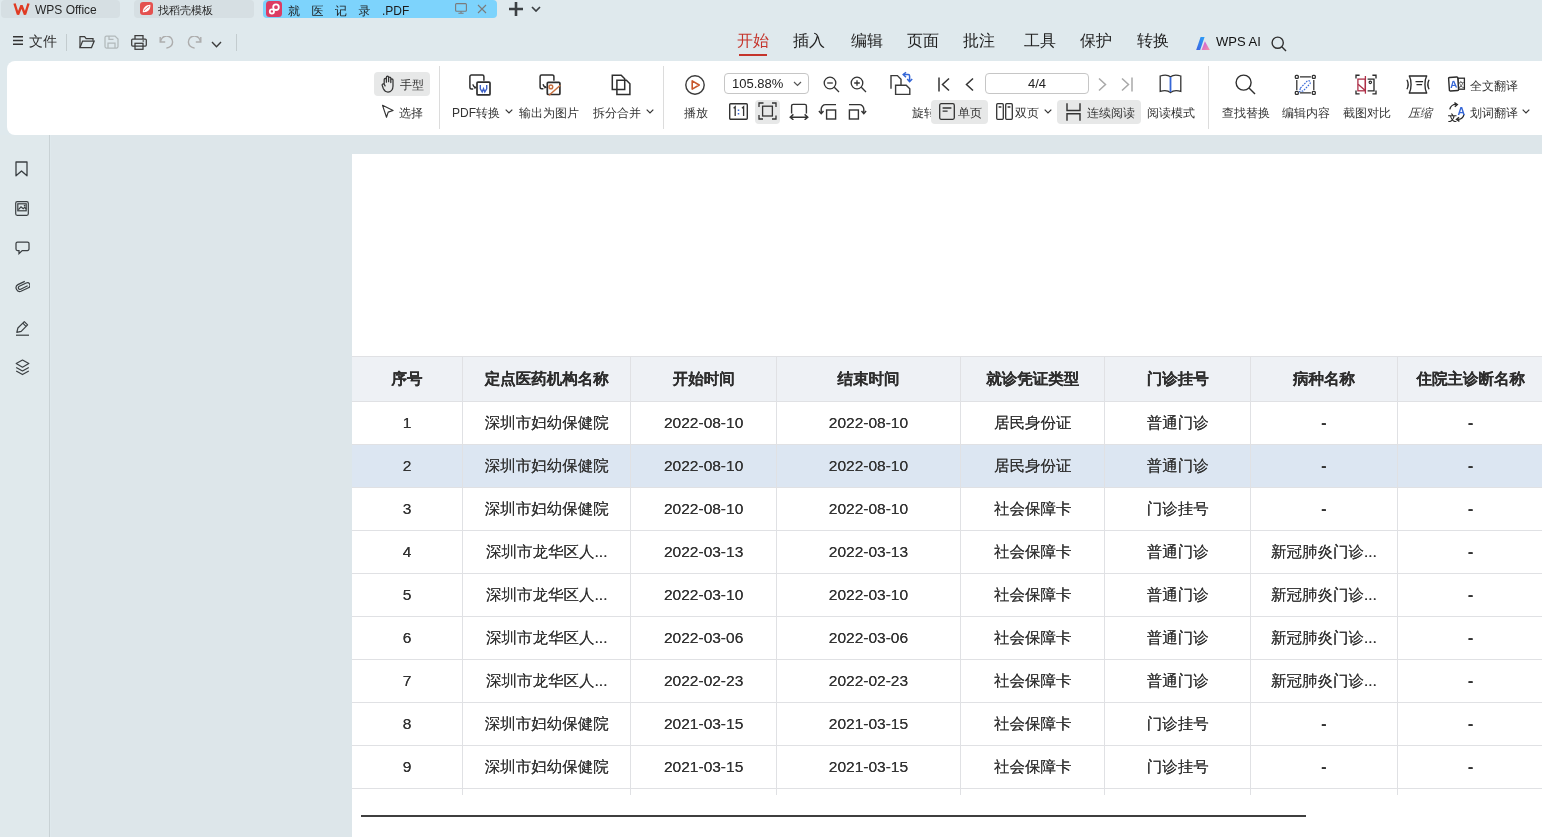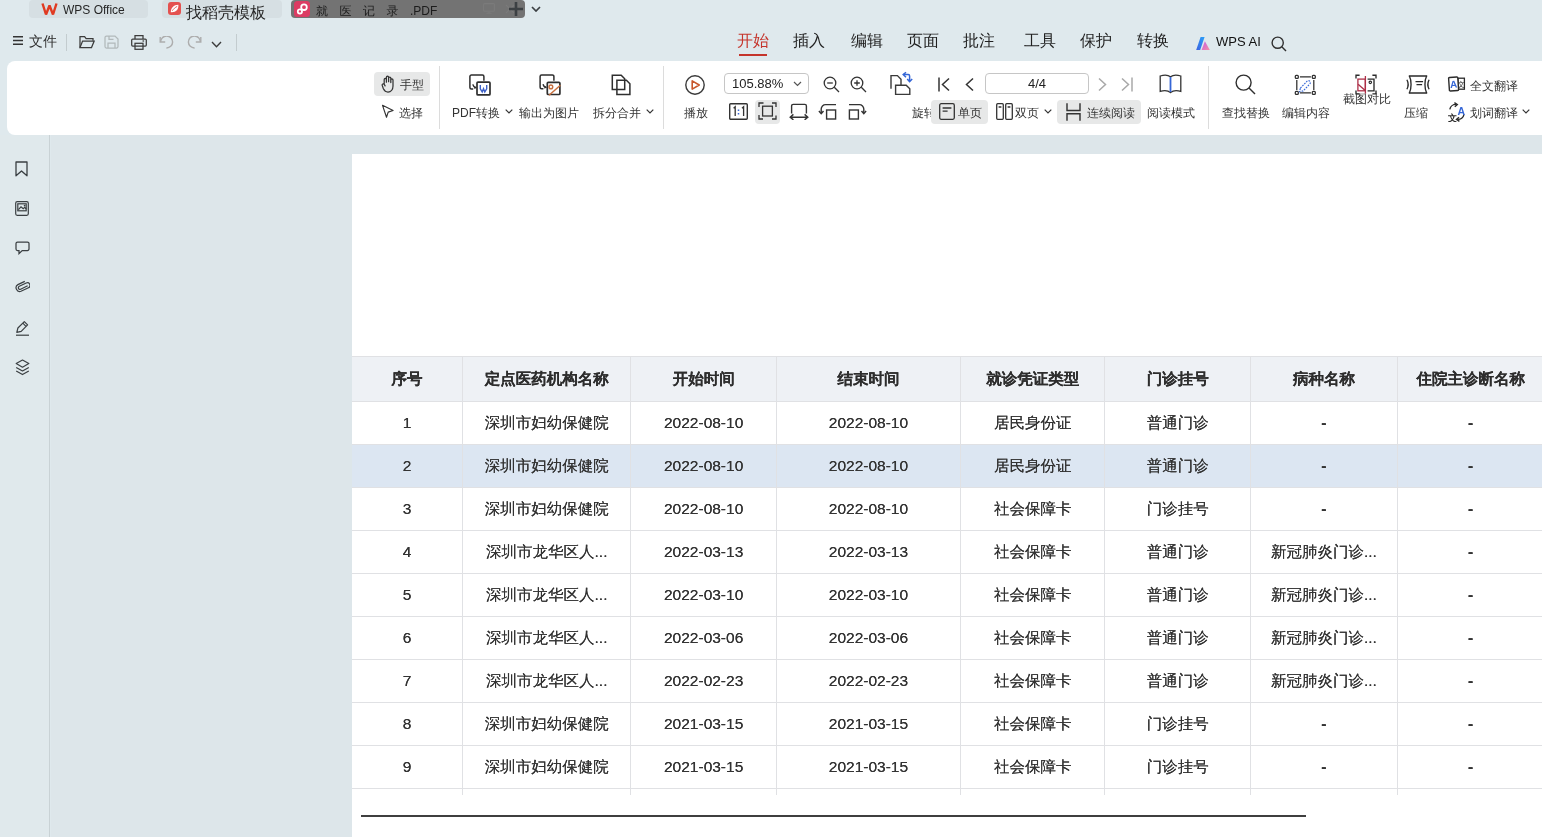--- a/index.html
+++ b/index.html
@@ -2,23 +2,23 @@
 <html><head>
 <meta charset="utf-8">
 <style>
 * { margin:0; padding:0; box-sizing:border-box; }
 html,body { width:1542px; height:837px; overflow:hidden; }
 body { font-family:"Liberation Sans", sans-serif; background:#dfe9ed; position:relative; color:#2e2e2e; }
 .abs { position:absolute; }
 svg { display:block; }
 
 #tabbar { position:absolute; left:0; top:0; width:1542px; height:18px; }
-.tab { position:absolute; top:0; height:18px; border-radius:4px; display:flex; align-items:center; font-size:12px; color:#262626;margin-left:28px; }
+.tab { position:absolute; top:0; height:18px; border-radius:4px; display:flex; align-items:center; font-size:12px; color:#262626; }
 .tab.inactive { background:#d6dfe3; }
-.tab.active { background:#737373; }
+.tab.active { background:#7dd3fc; }
 
 #menurow { position:absolute; left:0; top:18px; width:1542px; height:42px; }
 .mitem { position:absolute; top:0; height:42px; line-height:46px; font-size:16px; color:#212121; text-align:center; }
 .vsep { position:absolute; background:#c3cccf; width:1px; }
 
 #ribbon { position:absolute; left:7px; top:61px; width:1543px; height:74px; background:#ffffff; border-radius:8px 0 0 8px; }
 .rsep { position:absolute; width:1px; background:#dcdcdc; top:66px; height:63px; }
 .tbtxt { position:absolute; font-size:12px; color:#333; white-space:nowrap; }
 .selbg { position:absolute; background:#e7e8e8; border-radius:4px; }
 
@@ -43,21 +43,21 @@
         <path d="M1.5,1.5 L5,12.5 L8.5,3.5 L12,12.5 L15.5,1.5" fill="none" stroke="#e03a22" stroke-width="2.4" stroke-linejoin="bevel"></path>
       </svg>
     <span class="abs" style="left:34px;top:3px;font-size:12px;">WPS Office</span>
   </div>
   <div class="tab inactive" style="left:134px; width:120px; border-radius:4px;">
     <svg class="abs" style="left:6px;top:2px" width="13" height="13" viewBox="0 0 13 13">
         <rect x="0" y="0" width="13" height="13" rx="3" fill="#e4514f"></rect>
         <path d="M2.8,10.2 C2.8,5.8 5.6,3 10.4,2.8 C10.6,8 7.8,10.6 2.8,10.2 Z" fill="#fff"></path>
         <path d="M4.2,8.8 C5.6,6.8 7.2,5.4 9.2,4.4" stroke="#e4514f" stroke-width="0.9" fill="none"></path>
       </svg>
-    <span class="abs" style="left:24px;top:3px;font-size:16px;">找稻壳模板</span>
+    <span class="abs" style="left:24px;top:3px;font-size:11px;">找稻壳模板</span>
   </div>
   <div class="tab active" style="left:263px; width:234px; border-radius:4px;">
     <svg class="abs" style="left:3px;top:1px" width="16" height="16" viewBox="0 0 16 16">
         <rect x="0" y="0" width="16" height="16" rx="3.5" fill="#dc3c63"></rect>
         <g fill="none" stroke="#ffffff" stroke-width="1.8">
           <circle cx="10.0" cy="6.2" r="2.8"></circle>
           <circle cx="5.9" cy="10.4" r="2.1"></circle>
           <path d="M7.7,8.6 L8.4,7.9"></path>
         </g>
       </svg>
@@ -360,31 +360,31 @@
       <g fill="none" stroke="#ad2f47" stroke-width="1.3">
         <rect x="2.9" y="5.1" width="7.4" height="11.7"></rect>
         <path d="M10.4,2 V19.7"></path>
         <path d="M3.1,10.3 L10.2,16.6"></path>
       </g>
       <g fill="none" stroke="#2a2a2a" stroke-width="1.35">
         <path d="M12.6,5.1 H19 V16.8 H12.6"></path>
         <circle cx="15.3" cy="8.3" r="1.25" stroke-width="1.15"></circle>
       </g>
     </svg>
-  <div class="tbtxt" style="left:1340px;top:91px;width:54px;text-align:center;">截图对比</div>
+  <div class="tbtxt" style="left:1340px;top:105px;width:54px;text-align:center;">截图对比</div>
 
   <svg class="abs" style="left:1406px;top:75px" width="24" height="19" viewBox="0 0 24 19">
       <g fill="none" stroke="#2a2a2a" stroke-width="1.35">
         <path d="M2.8,1 H21.2 M2.8,18 H21.2"></path>
         <path d="M3.4,1 C5.6,5.4 5.6,13.6 3.4,18 M20.6,1 C18.4,5.4 18.4,13.6 20.6,18"></path>
         <path d="M0.9,4.8 C2.3,7.4 2.3,11.6 0.9,14.2 M23.1,4.8 C21.7,7.4 21.7,11.6 23.1,14.2"></path>
         <path d="M9.5,6.6 h7.6 M10.5,9.6 h5.6"></path>
       </g>
     </svg>
-  <div class="tbtxt" style="left:1404px;top:105px;width:28px;text-align:left;">压缩</div>
+  <div class="tbtxt" style="left:1404px;top:105px;width:28px;text-align:right;font-style:italic;">压缩</div>
 
   <svg class="abs" style="left:1447px;top:76px" width="19" height="16" viewBox="0 0 19 16">
       <rect x="11" y="2.2" width="6.4" height="11" fill="none" stroke="#2b2b2b" stroke-width="1.3"></rect>
       <text x="14.3" y="10.8" font-size="7.5" fill="#222" text-anchor="middle" font-family="Liberation Sans">文</text>
       <g transform="rotate(-4 6.5 8)">
         <rect x="2" y="1.2" width="9.2" height="13.6" rx="1" fill="#fff" stroke="#2b2b2b" stroke-width="1.4"></rect>
         <text x="6.7" y="11.8" font-size="10" font-weight="bold" fill="#3566d6" text-anchor="middle" font-family="Liberation Sans">A</text>
       </g>
     </svg>
   <div class="tbtxt" style="left:1467px;top:78px;width:54px;text-align:center;">全文翻译</div>

